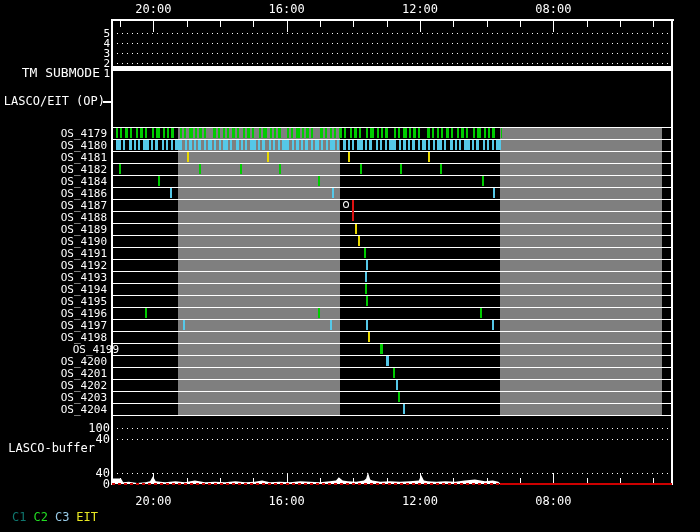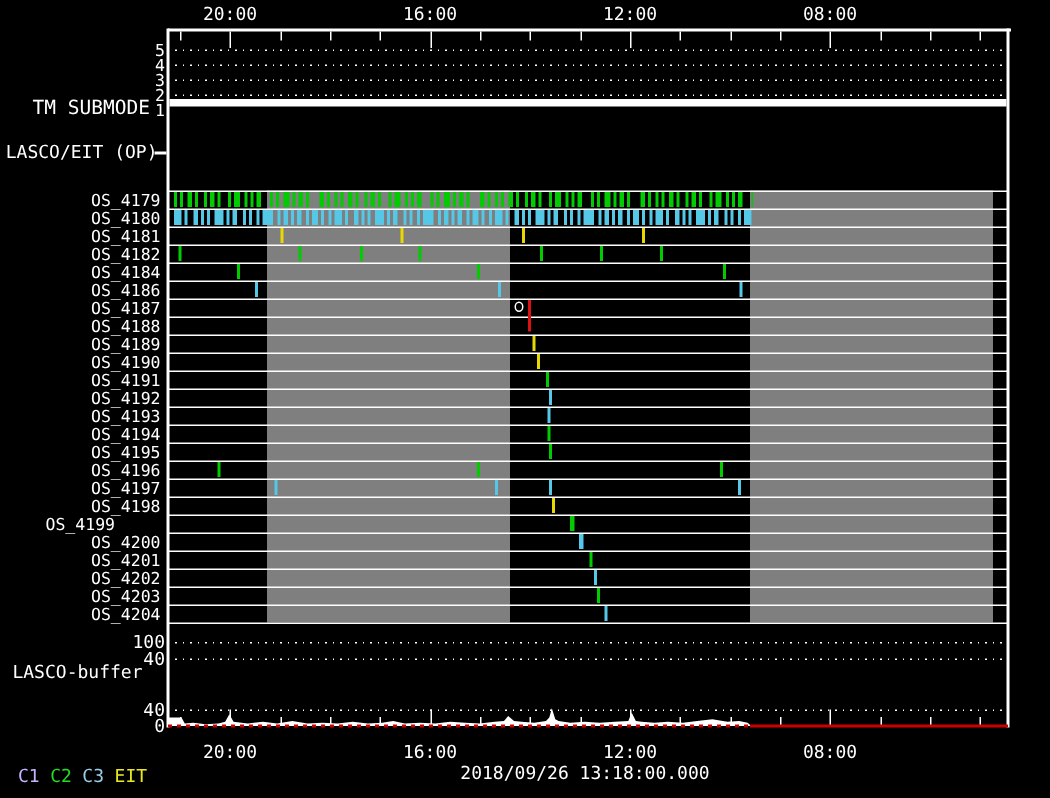--- a/index.html
+++ b/index.html
@@ -19,23 +19,22 @@
 <body>
 
 <div class="fig">
 
   <div class="lbl rt" style="left:0;width:100px;top:67px;font-size:13px;">TM SUBMODE</div>
 
   <div class="lbl rt" style="left:0;width:105px;top:95px;">LASCO/EIT (OP)</div>
 
   <div class="lbl rt" style="left:0;width:95px;top:442px;">LASCO-buffer</div>
 
-  <div class="lbl ct" style="left:280px;width:220px;top:509px;">2018/09/26 13:18:00.000</div>
-
-  <div class="legend" id="legend"><span style="color: #c4b5fd;">C1</span><span style="color: rgb(34, 221, 34);">C2</span><span style="color: rgb(153, 204, 232);">C3</span><span style="color: rgb(232, 232, 34);">EIT</span></div>
+
+  <div class="legend" id="legend"><span style="color: #0f766e;">C1</span><span style="color: rgb(34, 221, 34);">C2</span><span style="color: rgb(153, 204, 232);">C3</span><span style="color: rgb(232, 232, 34);">EIT</span></div>
 
   <div id="plot">
       <div style="left: 112px; top: 19px; width: 562px; height: 2px; background: rgb(255, 255, 255); position: absolute;"></div>
       <div style="left: 111px; top: 19px; width: 2px; height: 466px; background: rgb(255, 255, 255); position: absolute;"></div>
       <div style="left: 671px; top: 19px; width: 2px; height: 466px; background: rgb(255, 255, 255); position: absolute;"></div>
       <div style="left: 120.008px; top: 21px; width: 1px; height: 6px; background: rgb(255, 255, 255); position: absolute;"></div>
       <div style="left: 120.008px; top: 478px; width: 1px; height: 6px; background: rgb(255, 255, 255); position: absolute;"></div>
       <div style="left: 186.648px; top: 21px; width: 1px; height: 6px; background: rgb(255, 255, 255); position: absolute;"></div>
       <div style="left: 186.648px; top: 478px; width: 1px; height: 6px; background: rgb(255, 255, 255); position: absolute;"></div>
       <div style="left: 220.024px; top: 21px; width: 1px; height: 6px; background: rgb(255, 255, 255); position: absolute;"></div>
@@ -304,21 +303,21 @@
       <div style="left: 144.984px; top: 308px; width: 2px; height: 10px; background: rgb(0, 204, 0); position: absolute;"></div>
       <div style="left: 318.024px; top: 308px; width: 2px; height: 10px; background: rgb(0, 204, 0); position: absolute;"></div>
       <div style="left: 479.976px; top: 308px; width: 2px; height: 10px; background: rgb(0, 204, 0); position: absolute;"></div>
       <div style="left: 0px; top: 320px; width: 107px; text-align: right; color: rgb(255, 255, 255); font-size: 11px; line-height: 11px; position: absolute;">OS_4197</div>
       <div style="left: 183.008px; top: 320px; width: 2px; height: 10px; background: rgb(85, 200, 232); position: absolute;"></div>
       <div style="left: 330.008px; top: 320px; width: 2px; height: 10px; background: rgb(85, 200, 232); position: absolute;"></div>
       <div style="left: 366.016px; top: 320px; width: 2px; height: 10px; background: rgb(85, 200, 232); position: absolute;"></div>
       <div style="left: 492.016px; top: 320px; width: 2px; height: 10px; background: rgb(85, 200, 232); position: absolute;"></div>
       <div style="left: 0px; top: 332px; width: 107px; text-align: right; color: rgb(255, 255, 255); font-size: 11px; line-height: 11px; position: absolute;">OS_4198</div>
       <div style="left: 367.976px; top: 332px; width: 2px; height: 10px; background: rgb(232, 216, 0); position: absolute;"></div>
-      <div style="left: 0px; top: 344px; width: 107px; text-align: center; color: rgb(255, 255, 255); font-size: 11px; line-height: 11px; position: absolute;">OS_4199</div>
+      <div style="left: 12px; top: 344px; width: 107px; text-align: right; color: rgb(255, 255, 255); font-size: 11px; line-height: 11px; position: absolute;">OS_4199</div>
       <div style="left: 380.016px; top: 344px; width: 3px; height: 10px; background: rgb(0, 204, 0); position: absolute;"></div>
       <div style="left: 0px; top: 356px; width: 107px; text-align: right; color: rgb(255, 255, 255); font-size: 11px; line-height: 11px; position: absolute;">OS_4200</div>
       <div style="left: 386.008px; top: 356px; width: 3px; height: 10px; background: rgb(85, 200, 232); position: absolute;"></div>
       <div style="left: 0px; top: 368px; width: 107px; text-align: right; color: rgb(255, 255, 255); font-size: 11px; line-height: 11px; position: absolute;">OS_4201</div>
       <div style="left: 393.008px; top: 368px; width: 2px; height: 10px; background: rgb(0, 204, 0); position: absolute;"></div>
       <div style="left: 0px; top: 380px; width: 107px; text-align: right; color: rgb(255, 255, 255); font-size: 11px; line-height: 11px; position: absolute;">OS_4202</div>
       <div style="left: 395.976px; top: 380px; width: 2px; height: 10px; background: rgb(85, 200, 232); position: absolute;"></div>
       <div style="left: 0px; top: 392px; width: 107px; text-align: right; color: rgb(255, 255, 255); font-size: 11px; line-height: 11px; position: absolute;">OS_4203</div>
       <div style="left: 397.992px; top: 392px; width: 2px; height: 10px; background: rgb(0, 204, 0); position: absolute;"></div>
       <div style="left: 0px; top: 404px; width: 107px; text-align: right; color: rgb(255, 255, 255); font-size: 11px; line-height: 11px; position: absolute;">OS_4204</div>

